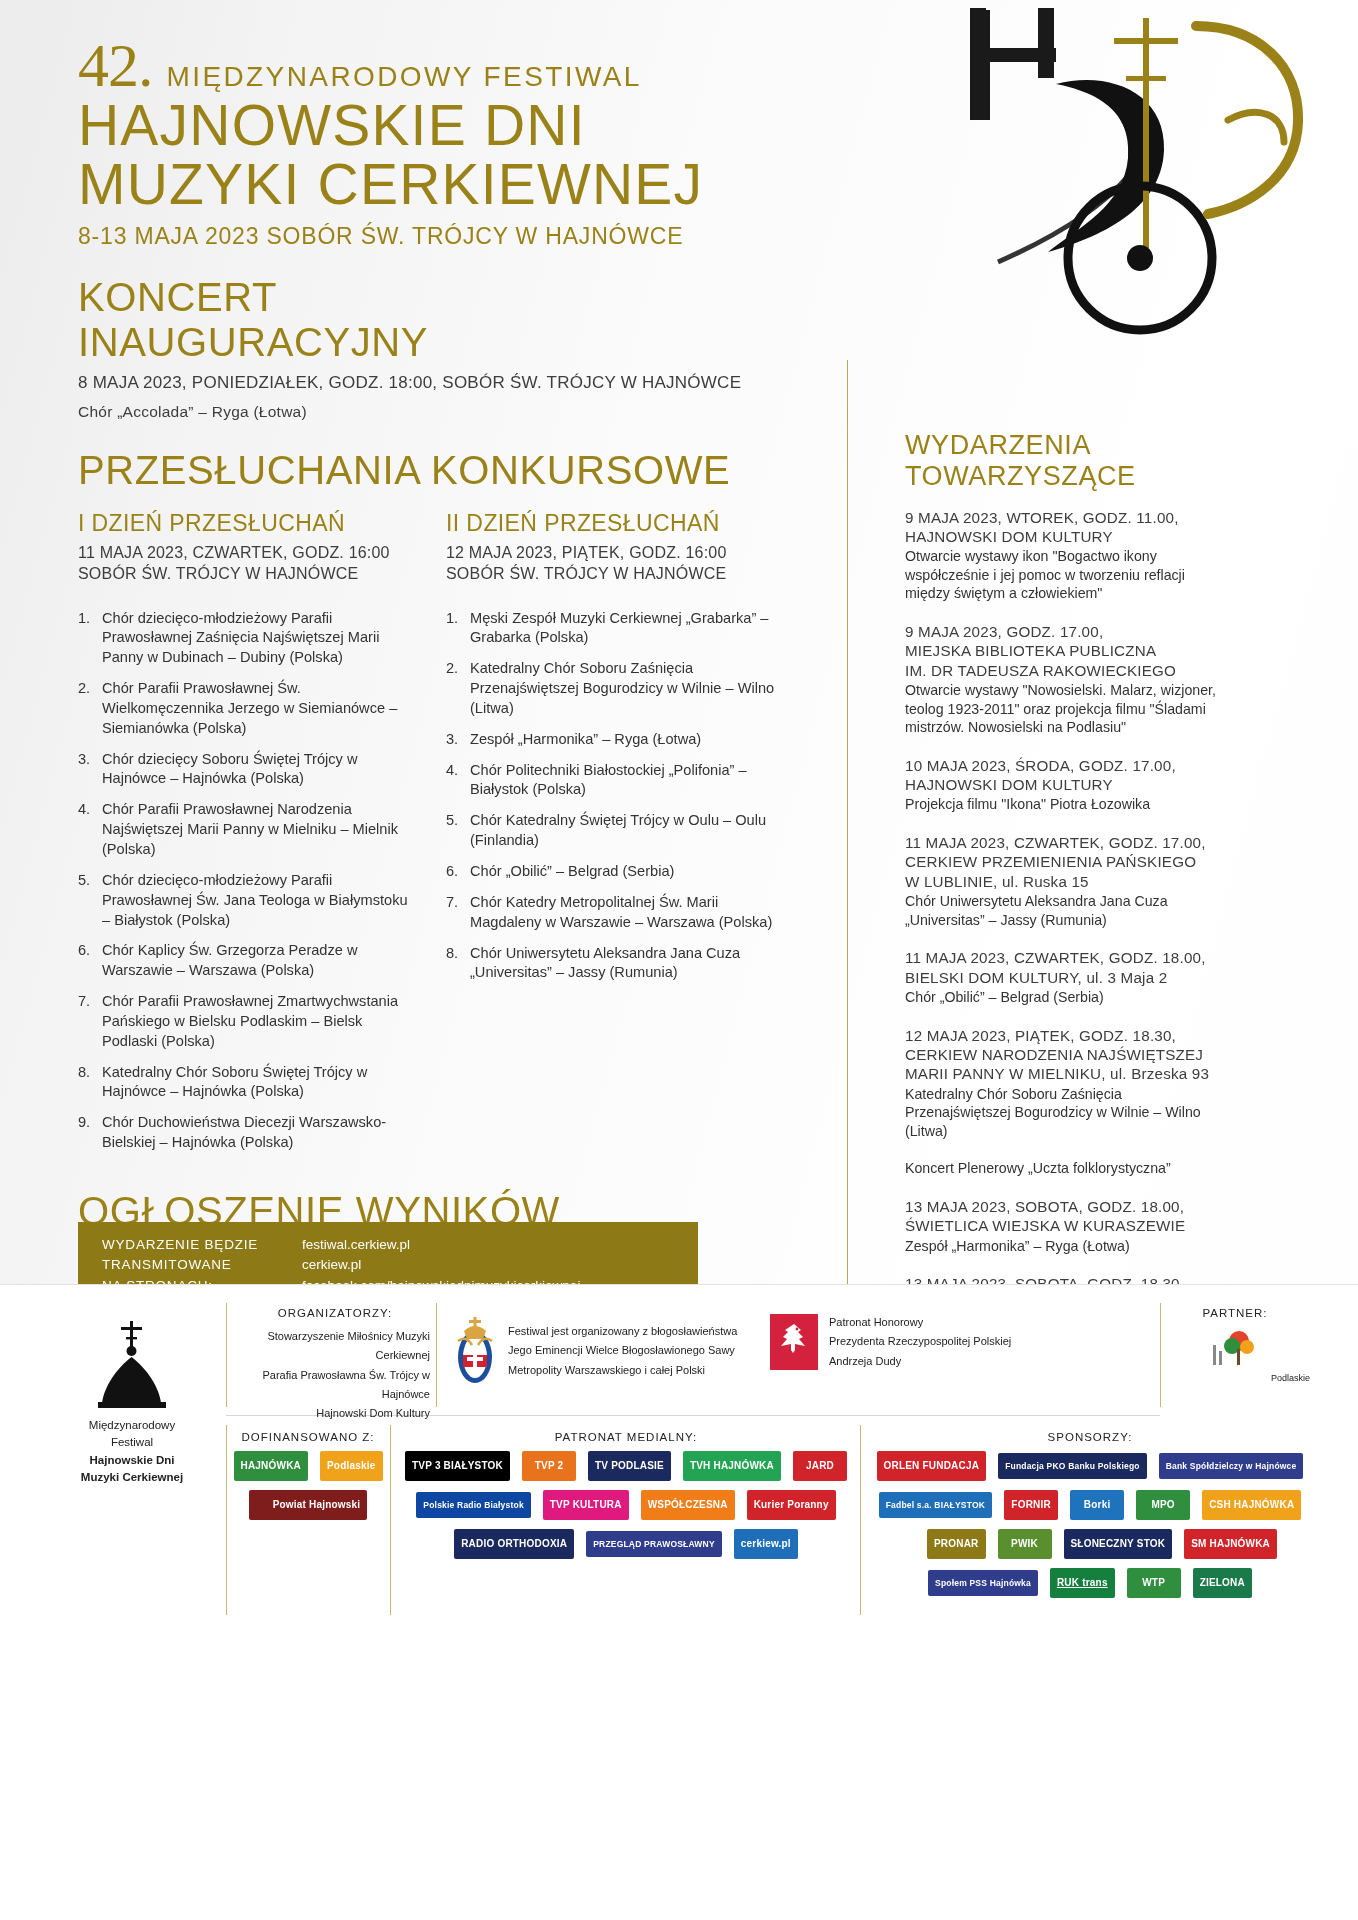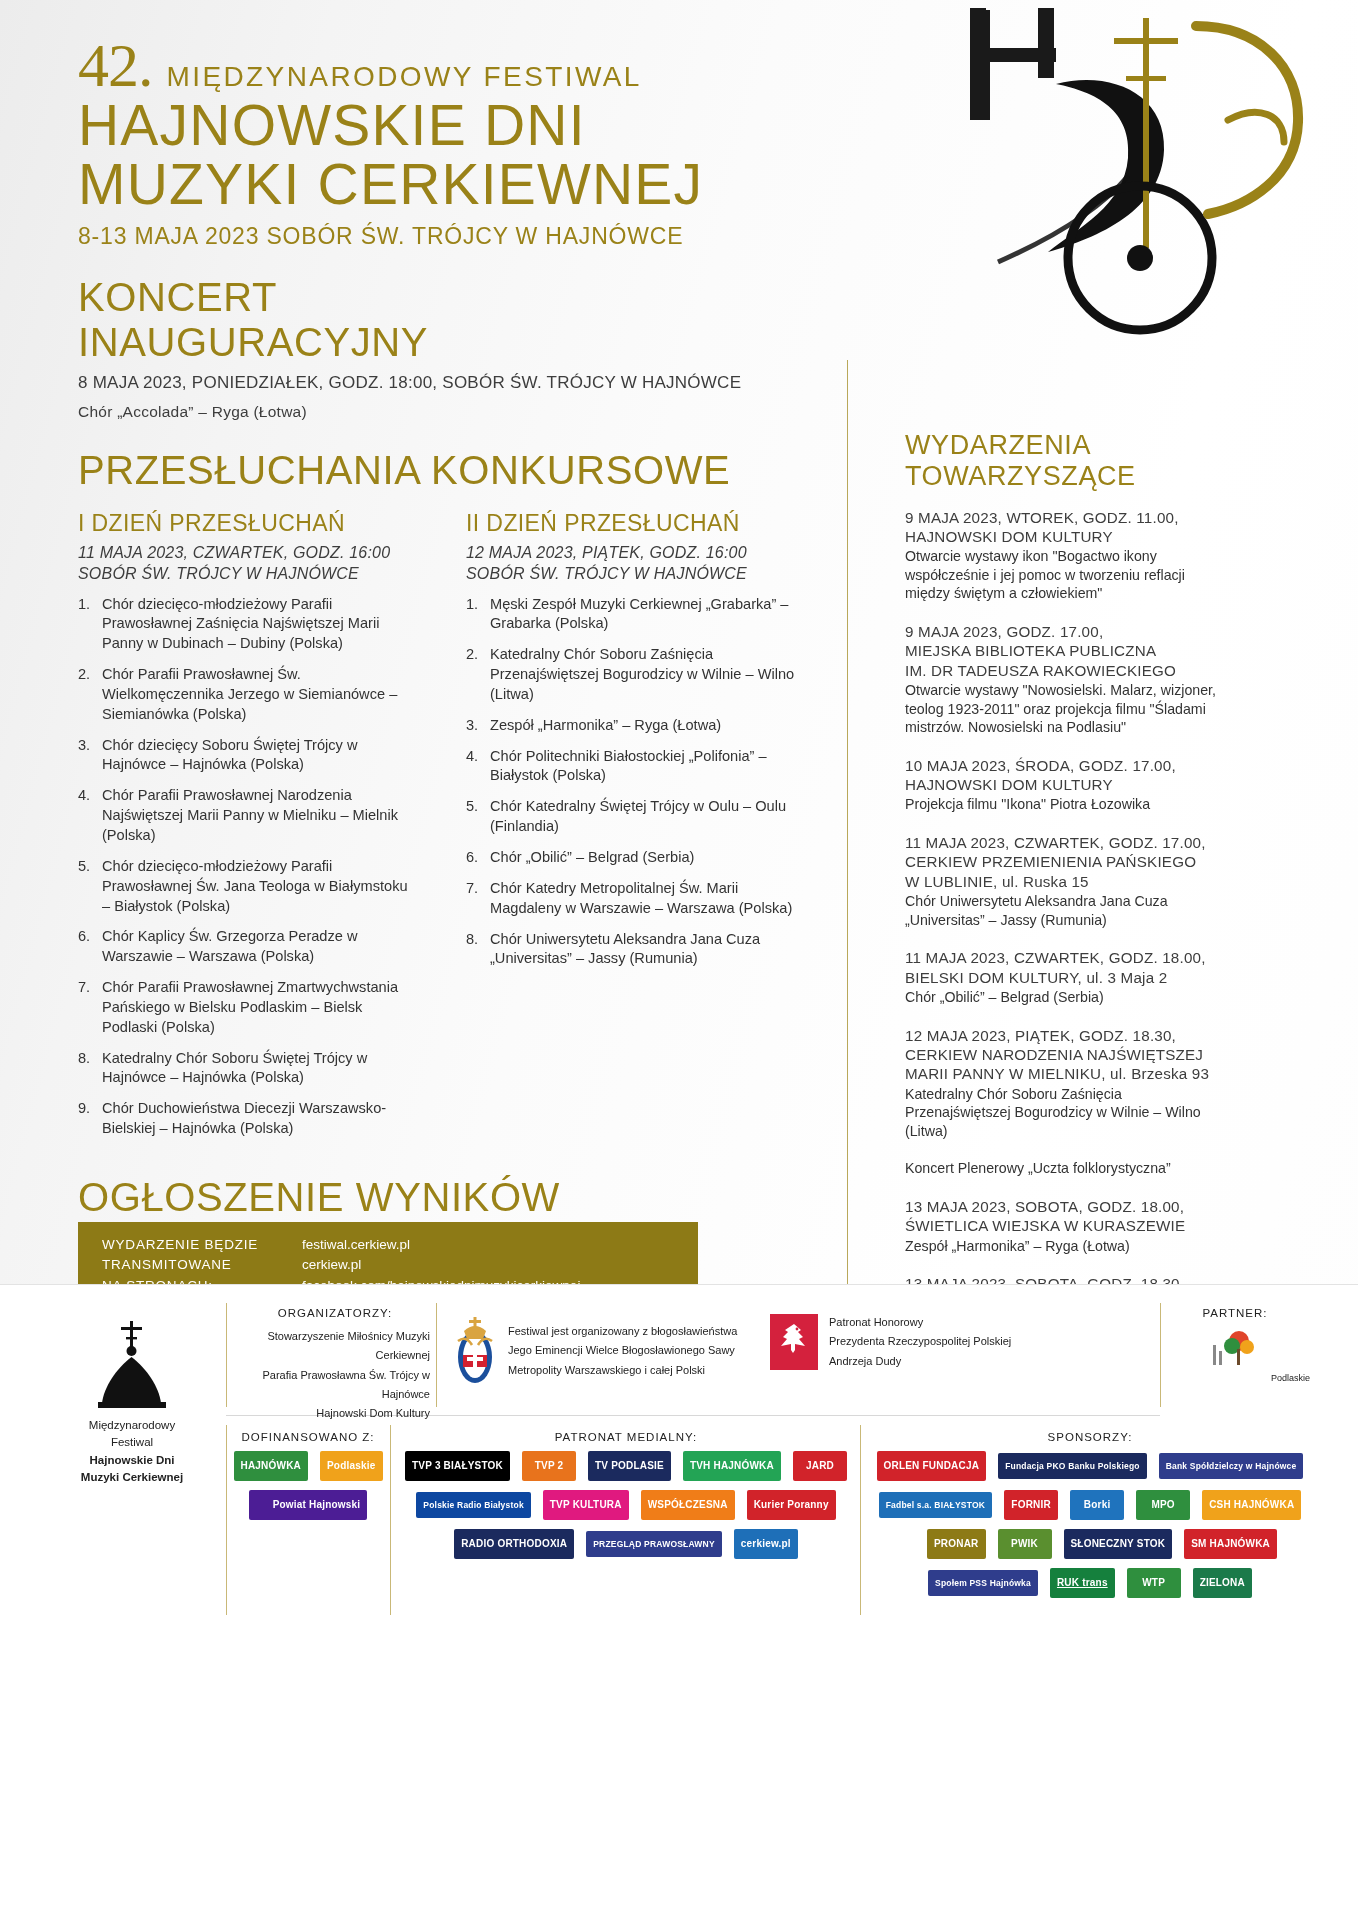--- a/index.html
+++ b/index.html
@@ -86,39 +86,38 @@
     color: #3d3d3d;
     font-weight: 300;
     margin-top: 8px;
     line-height: 1.32;
   }
   .sec-meta.small { font-size: 15.5px; }
 
   
   .cols {
     display: flex;
-    gap: 48px;
+    gap: 28px;
     margin-top: 18px;
   }
   .col { width: 340px; }
   h3.day {
     font-size: 23px;
     font-weight: 300;
     letter-spacing: 0.4px;
     color: #9a8218;
     margin-bottom: 6px;
   }
   .day-meta {
     font-size: 16px;
     letter-spacing: 0.2px;
     color: #3d3d3d;
     line-height: 1.3;
     font-weight: 300;
-    margin-bottom: 10px;
-    font-style: italic;
+    margin-bottom: 24px;
   }
   ol.choirs { list-style: none; }
   ol.choirs li {
     display: flex;
     font-size: 14.6px;
     line-height: 1.36;
     color: #333;
     margin-bottom: 11px;
     font-weight: 400;
   }
@@ -571,21 +570,21 @@
         <rect x="14" y="24" width="3" height="14" fill="#888"></rect>
       </svg>
       <div class="ftext" style="font-size:9px">Podlaskie</div>
     </div>
 
     <div class="frow" style="left:232px; top:146px; width:152px;">
       <div class="flabel">DOFINANSOWANO Z:</div>
       <div class="logos" id="funding-logos">
           <span class="chip" style="background: rgb(47, 143, 62);">HAJNÓWKA</span>
           <span class="chip" style="background: rgb(240, 162, 27);">Podlaskie</span>
-          <span class="chip" style="background: #4c1d95; padding-left: 24px;">Powiat Hajnowski</span>
+          <span class="chip" style="background: #7f1d1d; padding-left: 24px;">Powiat Hajnowski</span>
         </div>
     </div>
 
     <div class="frow" style="left:400px; top:146px; width:452px;">
       <div class="flabel">PATRONAT MEDIALNY:</div>
       <div class="logos" id="media-logos">
           <span class="chip" style="background: #000000;">TVP 3 BIAŁYSTOK</span>
           <span class="chip" style="background: rgb(232, 115, 28);">TVP 2</span>
           <span class="chip" style="background: rgb(27, 42, 94);">TV PODLASIE</span>
           <span class="chip" style="background: rgb(35, 164, 85);">TVH HAJNÓWKA</span>

